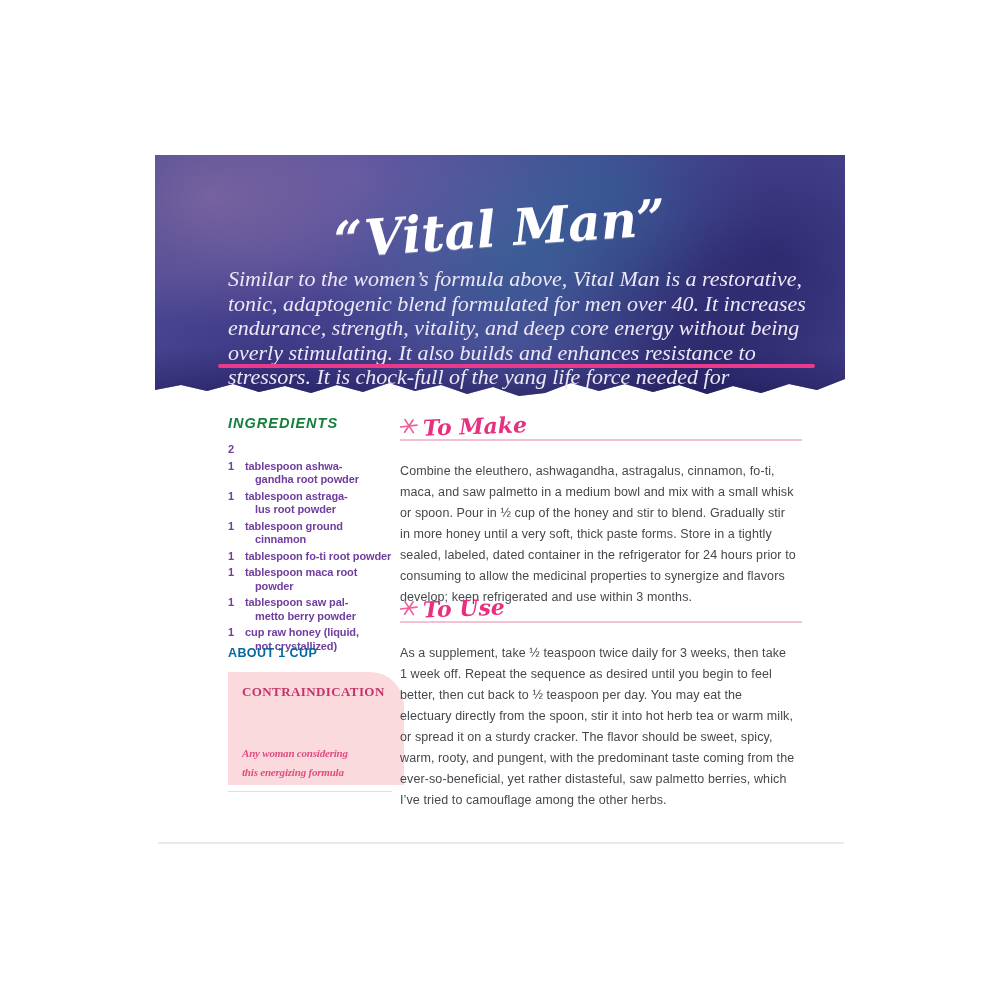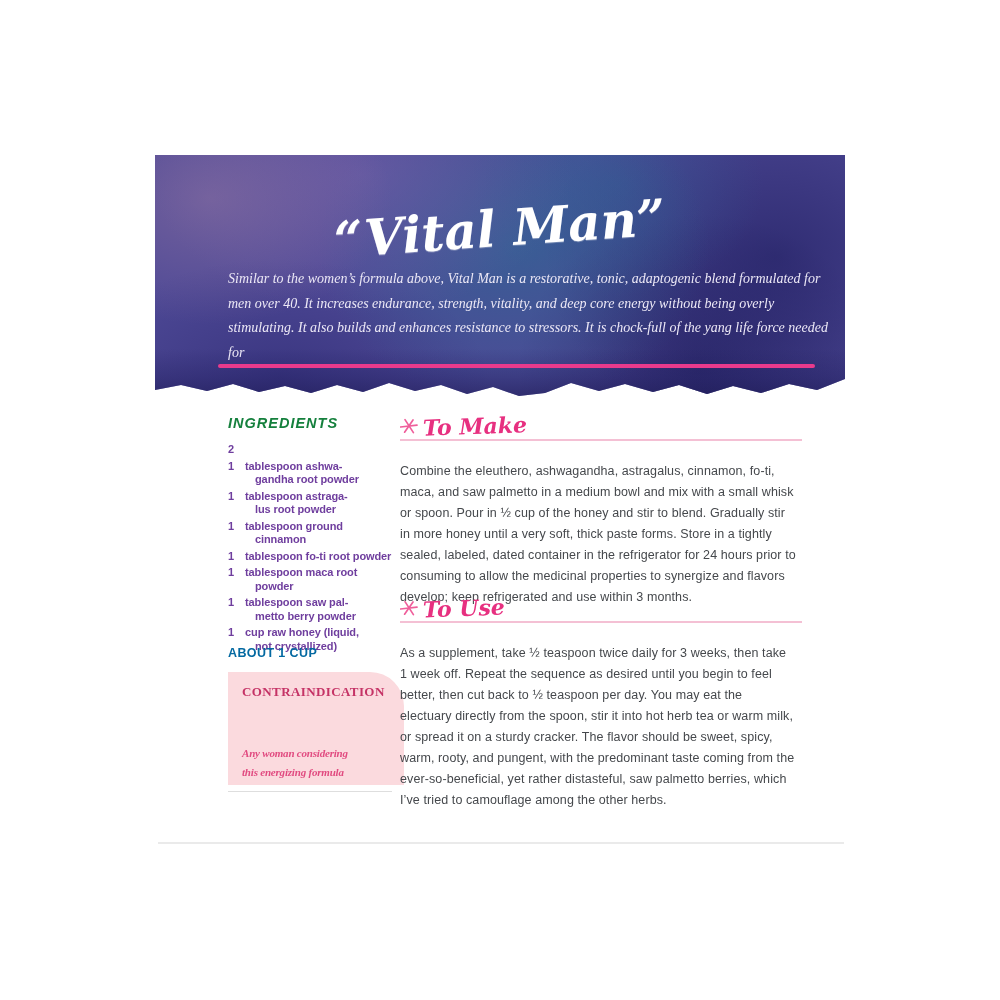--- a/index.html
+++ b/index.html
@@ -26,21 +26,21 @@
       208px 237px,182px 230px,156px 238px,130px 231px,104px 237px,78px 229px,
       52px 236px,26px 230px,0 235px);}
   .title-row{position:absolute;top:44px;left:0;width:100%;display:flex;justify-content:center;
              align-items:baseline;gap:22px;}
   .title-script{font-family:"DejaVu Serif",serif;font-style:italic;font-weight:700;
                 font-size:50px;color:#ffffff;transform:rotate(-4deg);display:inline-block;
                 text-shadow:0 1px 0 rgba(255,255,255,0.25);}
   .title-caps{font-family:"Liberation Serif",serif;font-size:44px;letter-spacing:3px;
               color:#f5b5cc;font-weight:400;}
   .intro{position:absolute;left:73px;top:112px;width:600px;
-         font-family:"Liberation Serif",serif;font-style:italic;font-size:14px;
+         font-family:"Liberation Serif",serif;font-style:italic;font-size:22px;
          line-height:24.5px;color:#ece8f6;}
   .intro-underline{position:absolute;left:63px;top:209px;width:597px;height:4px;
                    background:#e93a8c;border-radius:2px;}
 
   
   .leftcol{position:absolute;left:228px;top:415px;width:164px;}
   .ing-heading{position:absolute;top:0;left:0;font-weight:700;font-style:italic;
                font-size:14.5px;letter-spacing:1px;color:#15803d;}
   .ing-list{position:absolute;top:28px;left:0;width:164px;}
   .ing-item{display:flex;margin-bottom:3px;color:#6f3e9e;font-weight:700;

